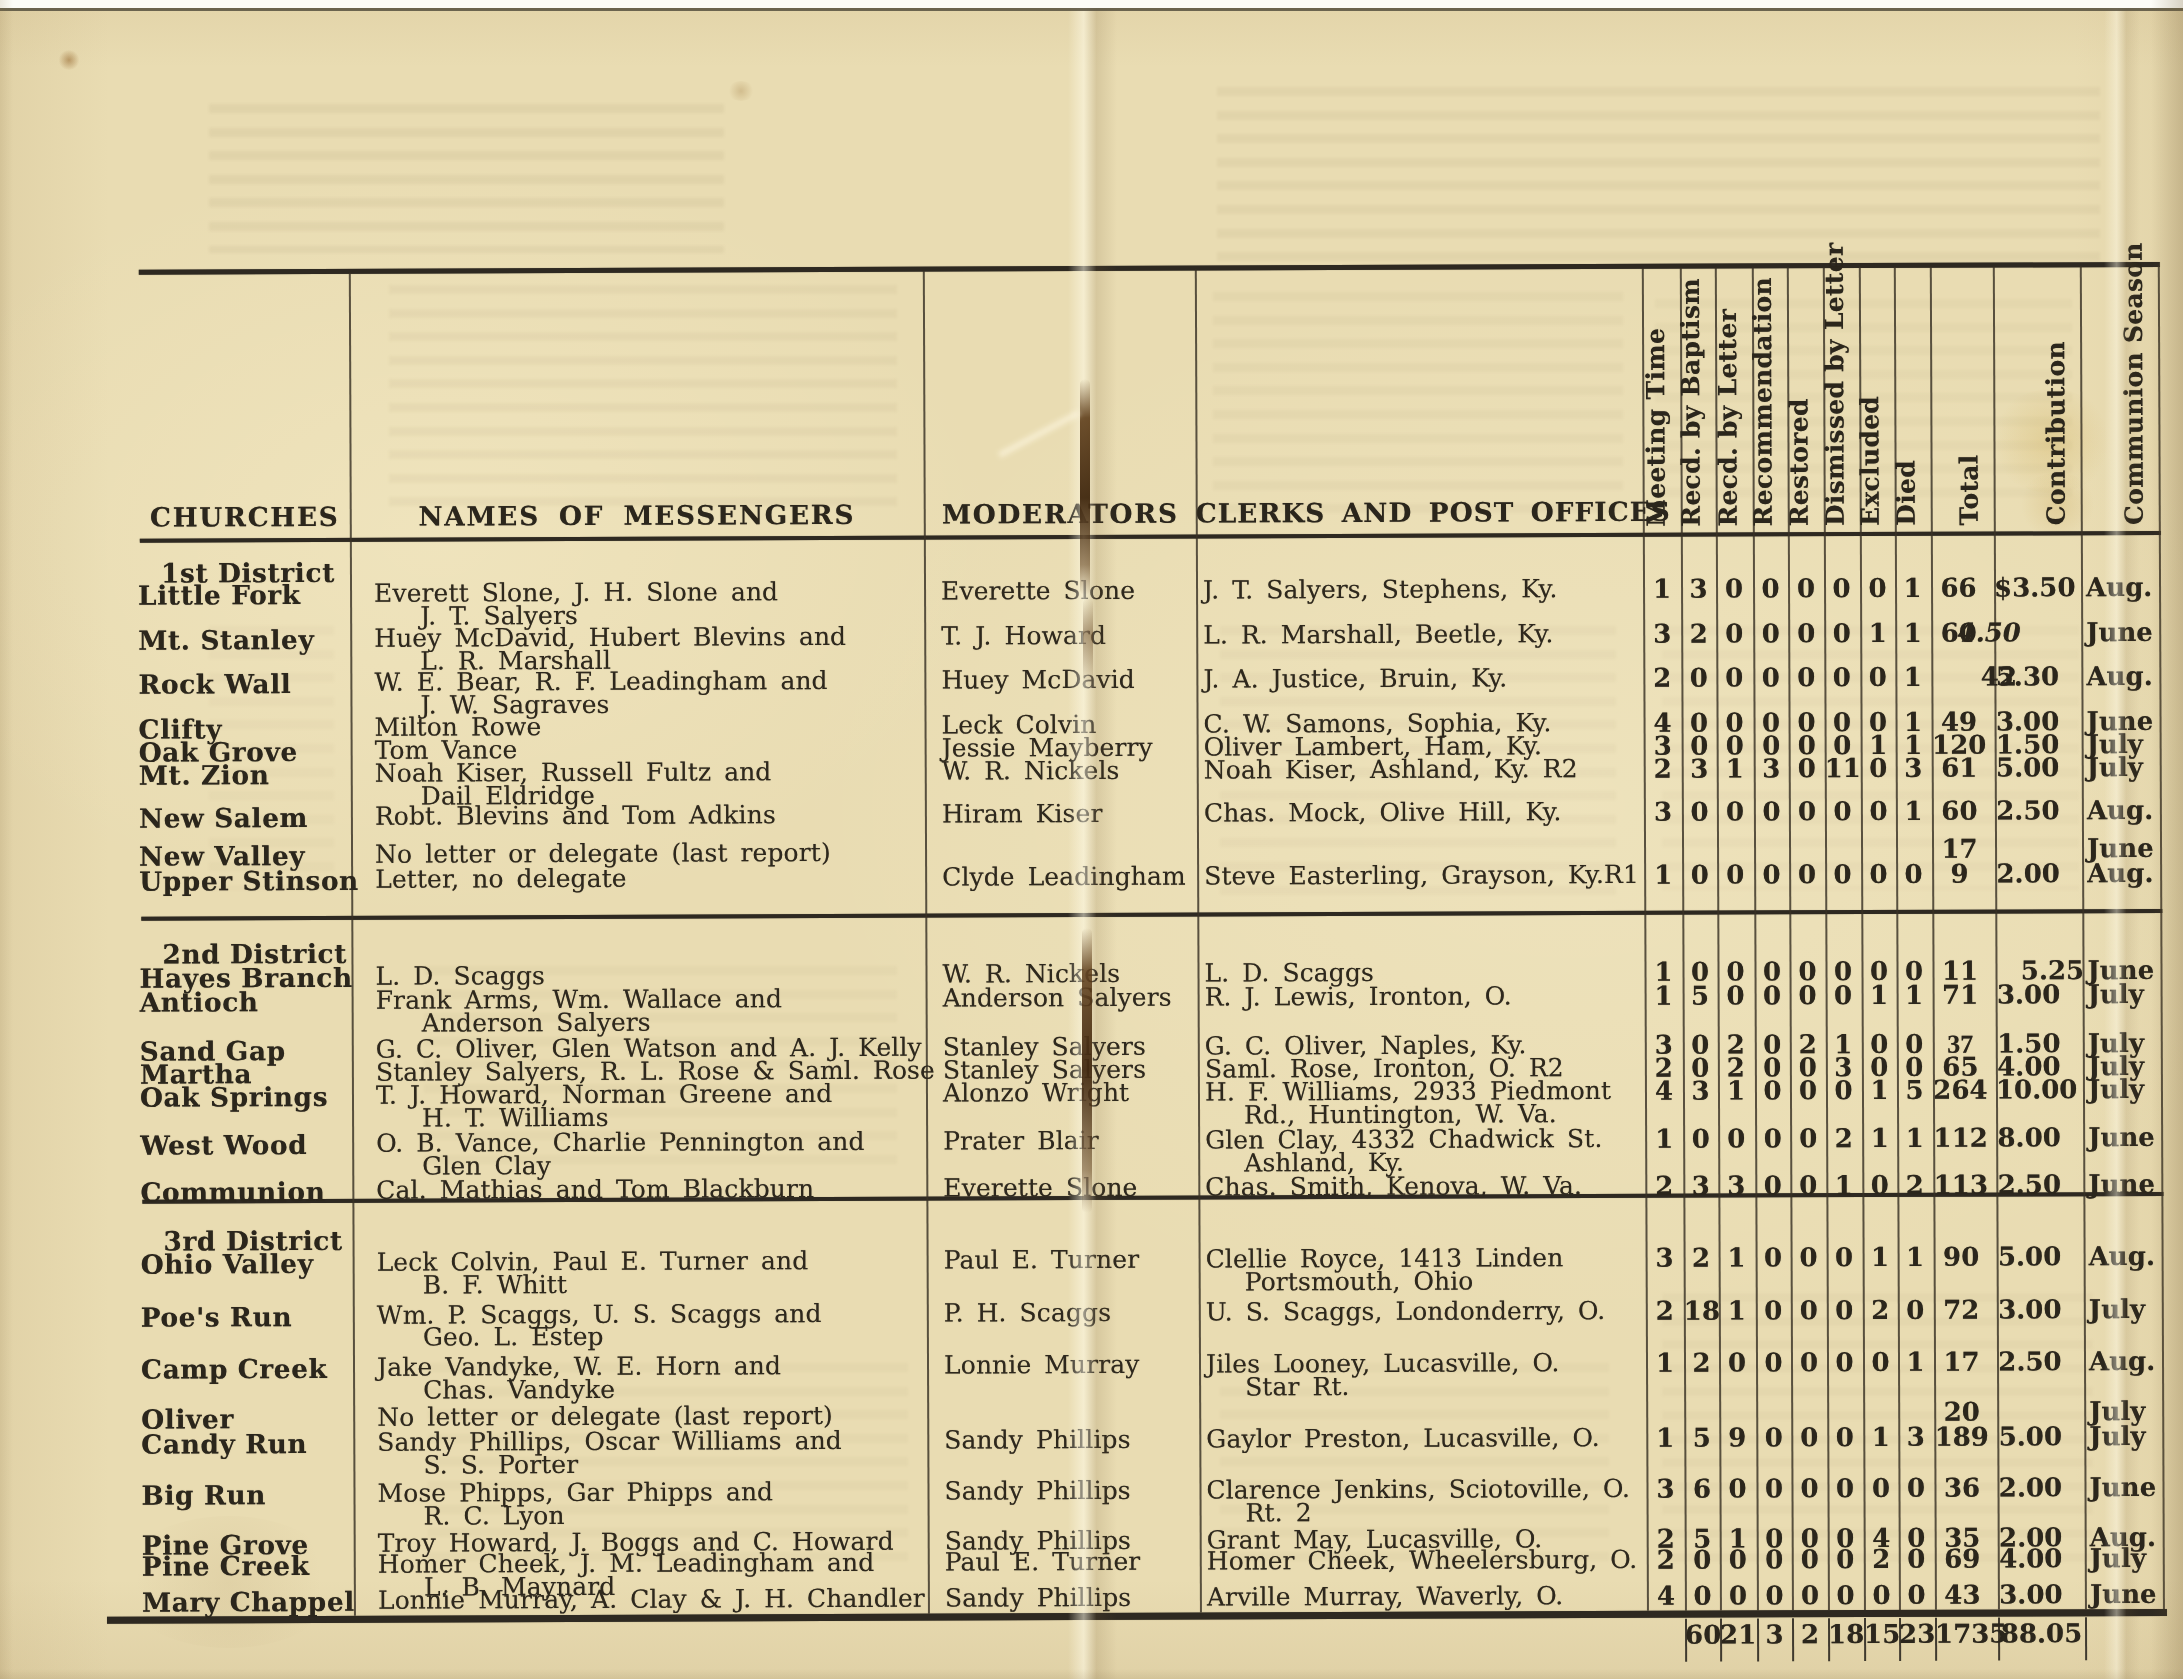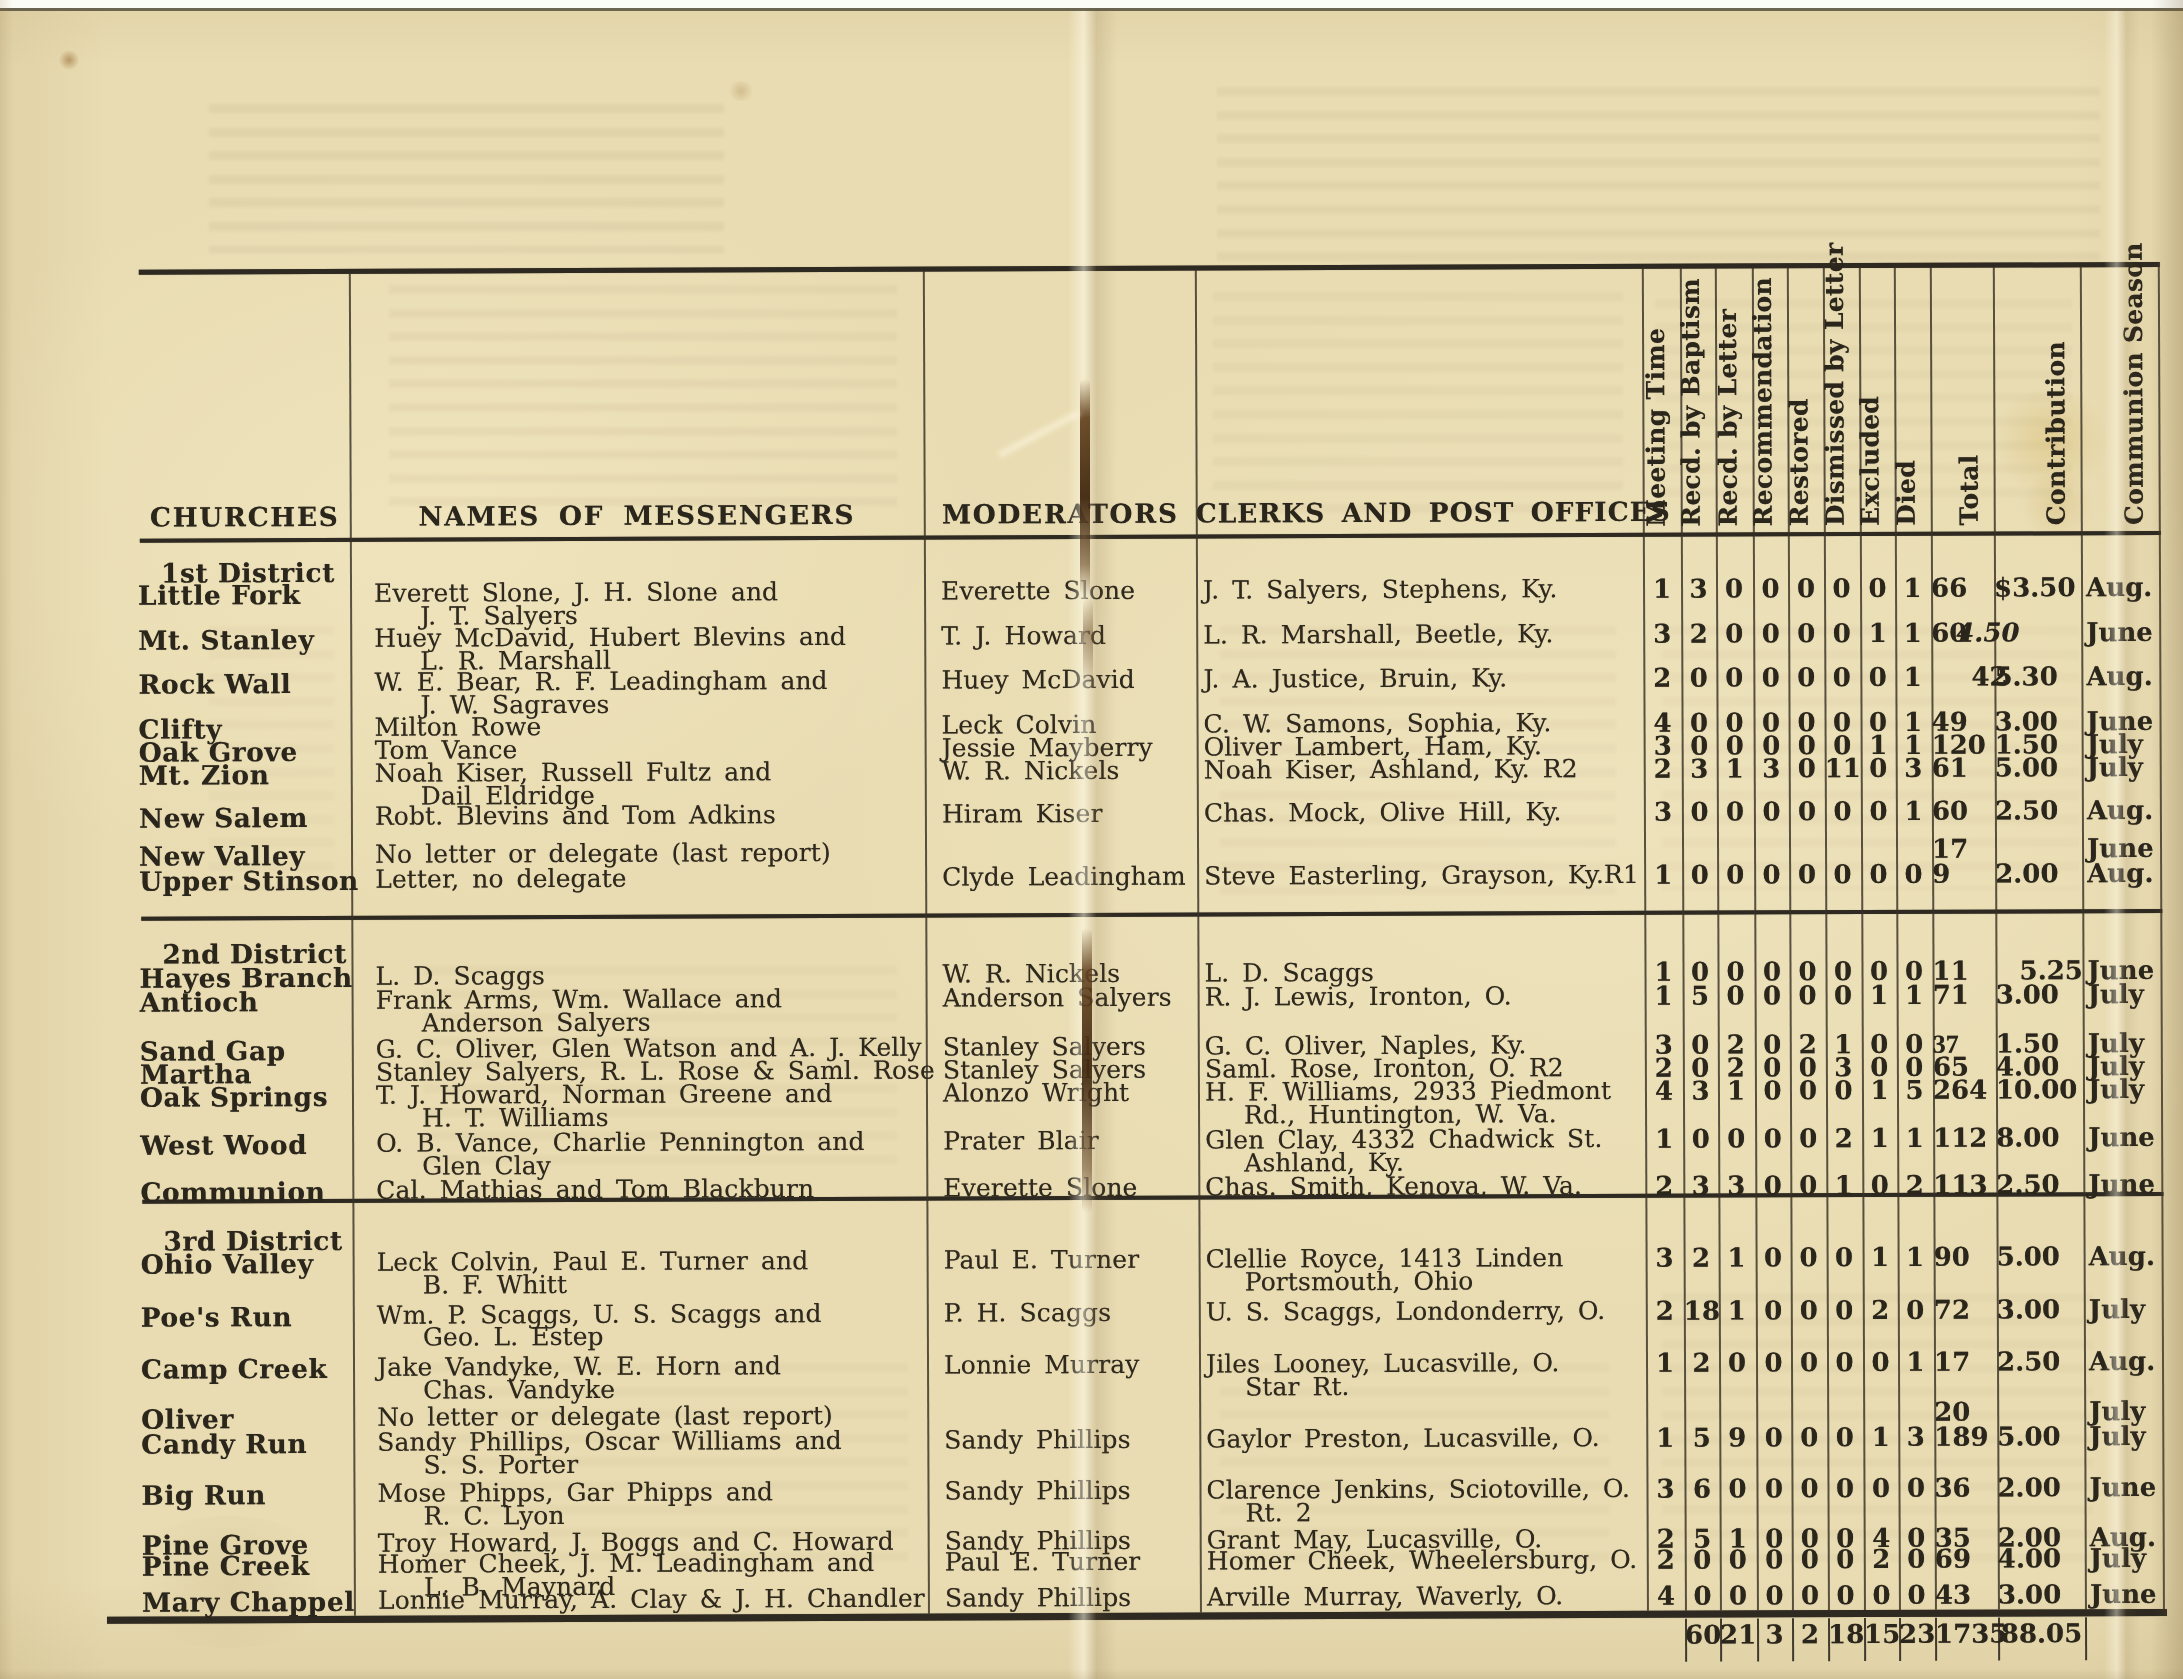--- a/index.html
+++ b/index.html
@@ -47,21 +47,21 @@
   
   #content{position:absolute;left:0;top:0;width:2183px;height:1680px;z-index:2;transform:rotate(-0.22deg);transform-origin:50% 50%;}
   .rule{position:absolute;background:#2e2921;box-shadow:0 0 0.7px rgba(46,41,33,.7);}
   .vline{position:absolute;width:2.1px;background:rgba(56,49,37,.82);}
   .vline2{position:absolute;width:2.1px;background:rgba(46,41,33,.9);}
   .t{position:absolute;white-space:nowrap;color:#2e281d;font-size:25px;line-height:1.05;
      text-shadow:0 0 0.7px rgba(46,40,29,.55);}
   .church,.district{font-weight:bold;font-size:26.4px;letter-spacing:0.6px;color:#2b261c;}
   .body{word-spacing:4.9px;letter-spacing:0.1px;}
   .stat{font-weight:bold;font-size:26px;text-align:center;color:#2b261c;}
-  .tr{text-align:left;}
+  .tr{text-align:center;}
   .season{font-weight:bold;font-size:26px;color:#2b261c;}
   .colhead{position:absolute;top:496px;height:35px;line-height:35px;text-align:center;
     font-weight:bold;font-size:26.4px;letter-spacing:1.7px;word-spacing:8.3px;color:#2b261c;white-space:nowrap;
     text-shadow:0 0 0.7px rgba(46,40,29,.55);}
   #h-churches{left:141px;width:210px;}
   #h-messengers{left:351px;width:574px;}
   #h-moderators{left:925px;width:273px;}
   #h-clerks{left:1197px;width:446px;letter-spacing:1px;word-spacing:6.3px;}
   .rot{position:absolute;top:277px;height:252px;width:35px;
     writing-mode:vertical-rl;transform:rotate(180deg);

